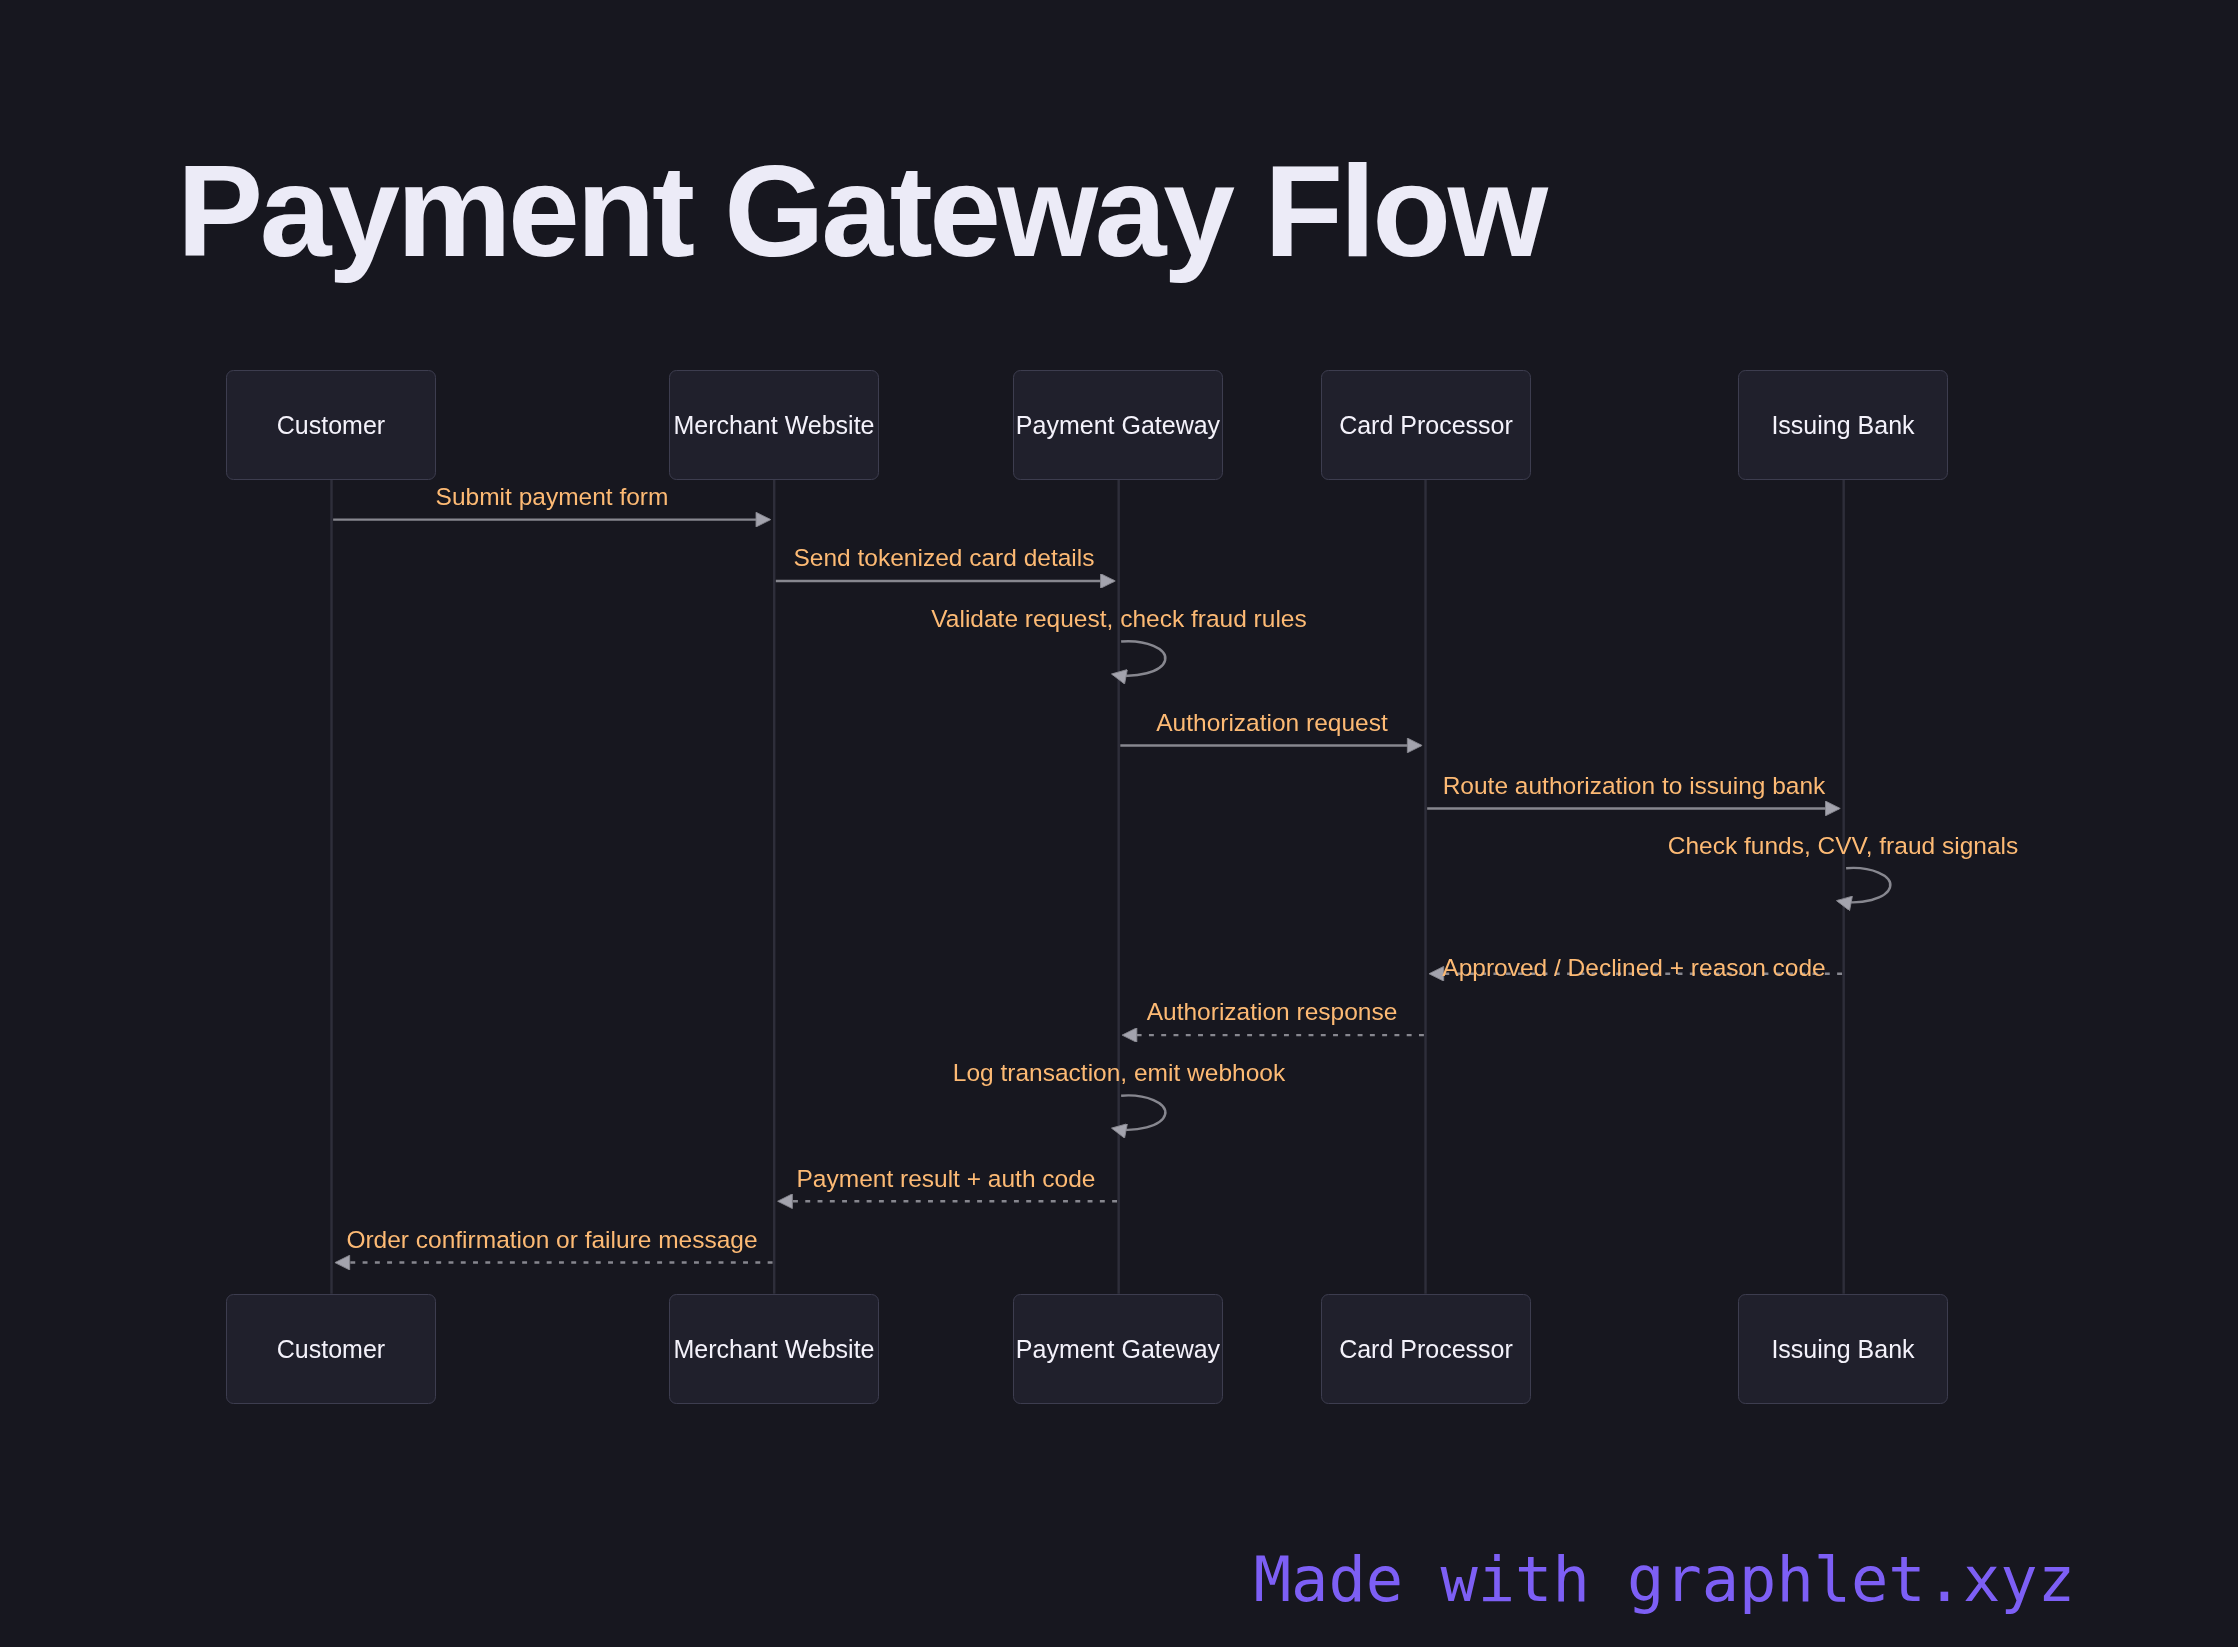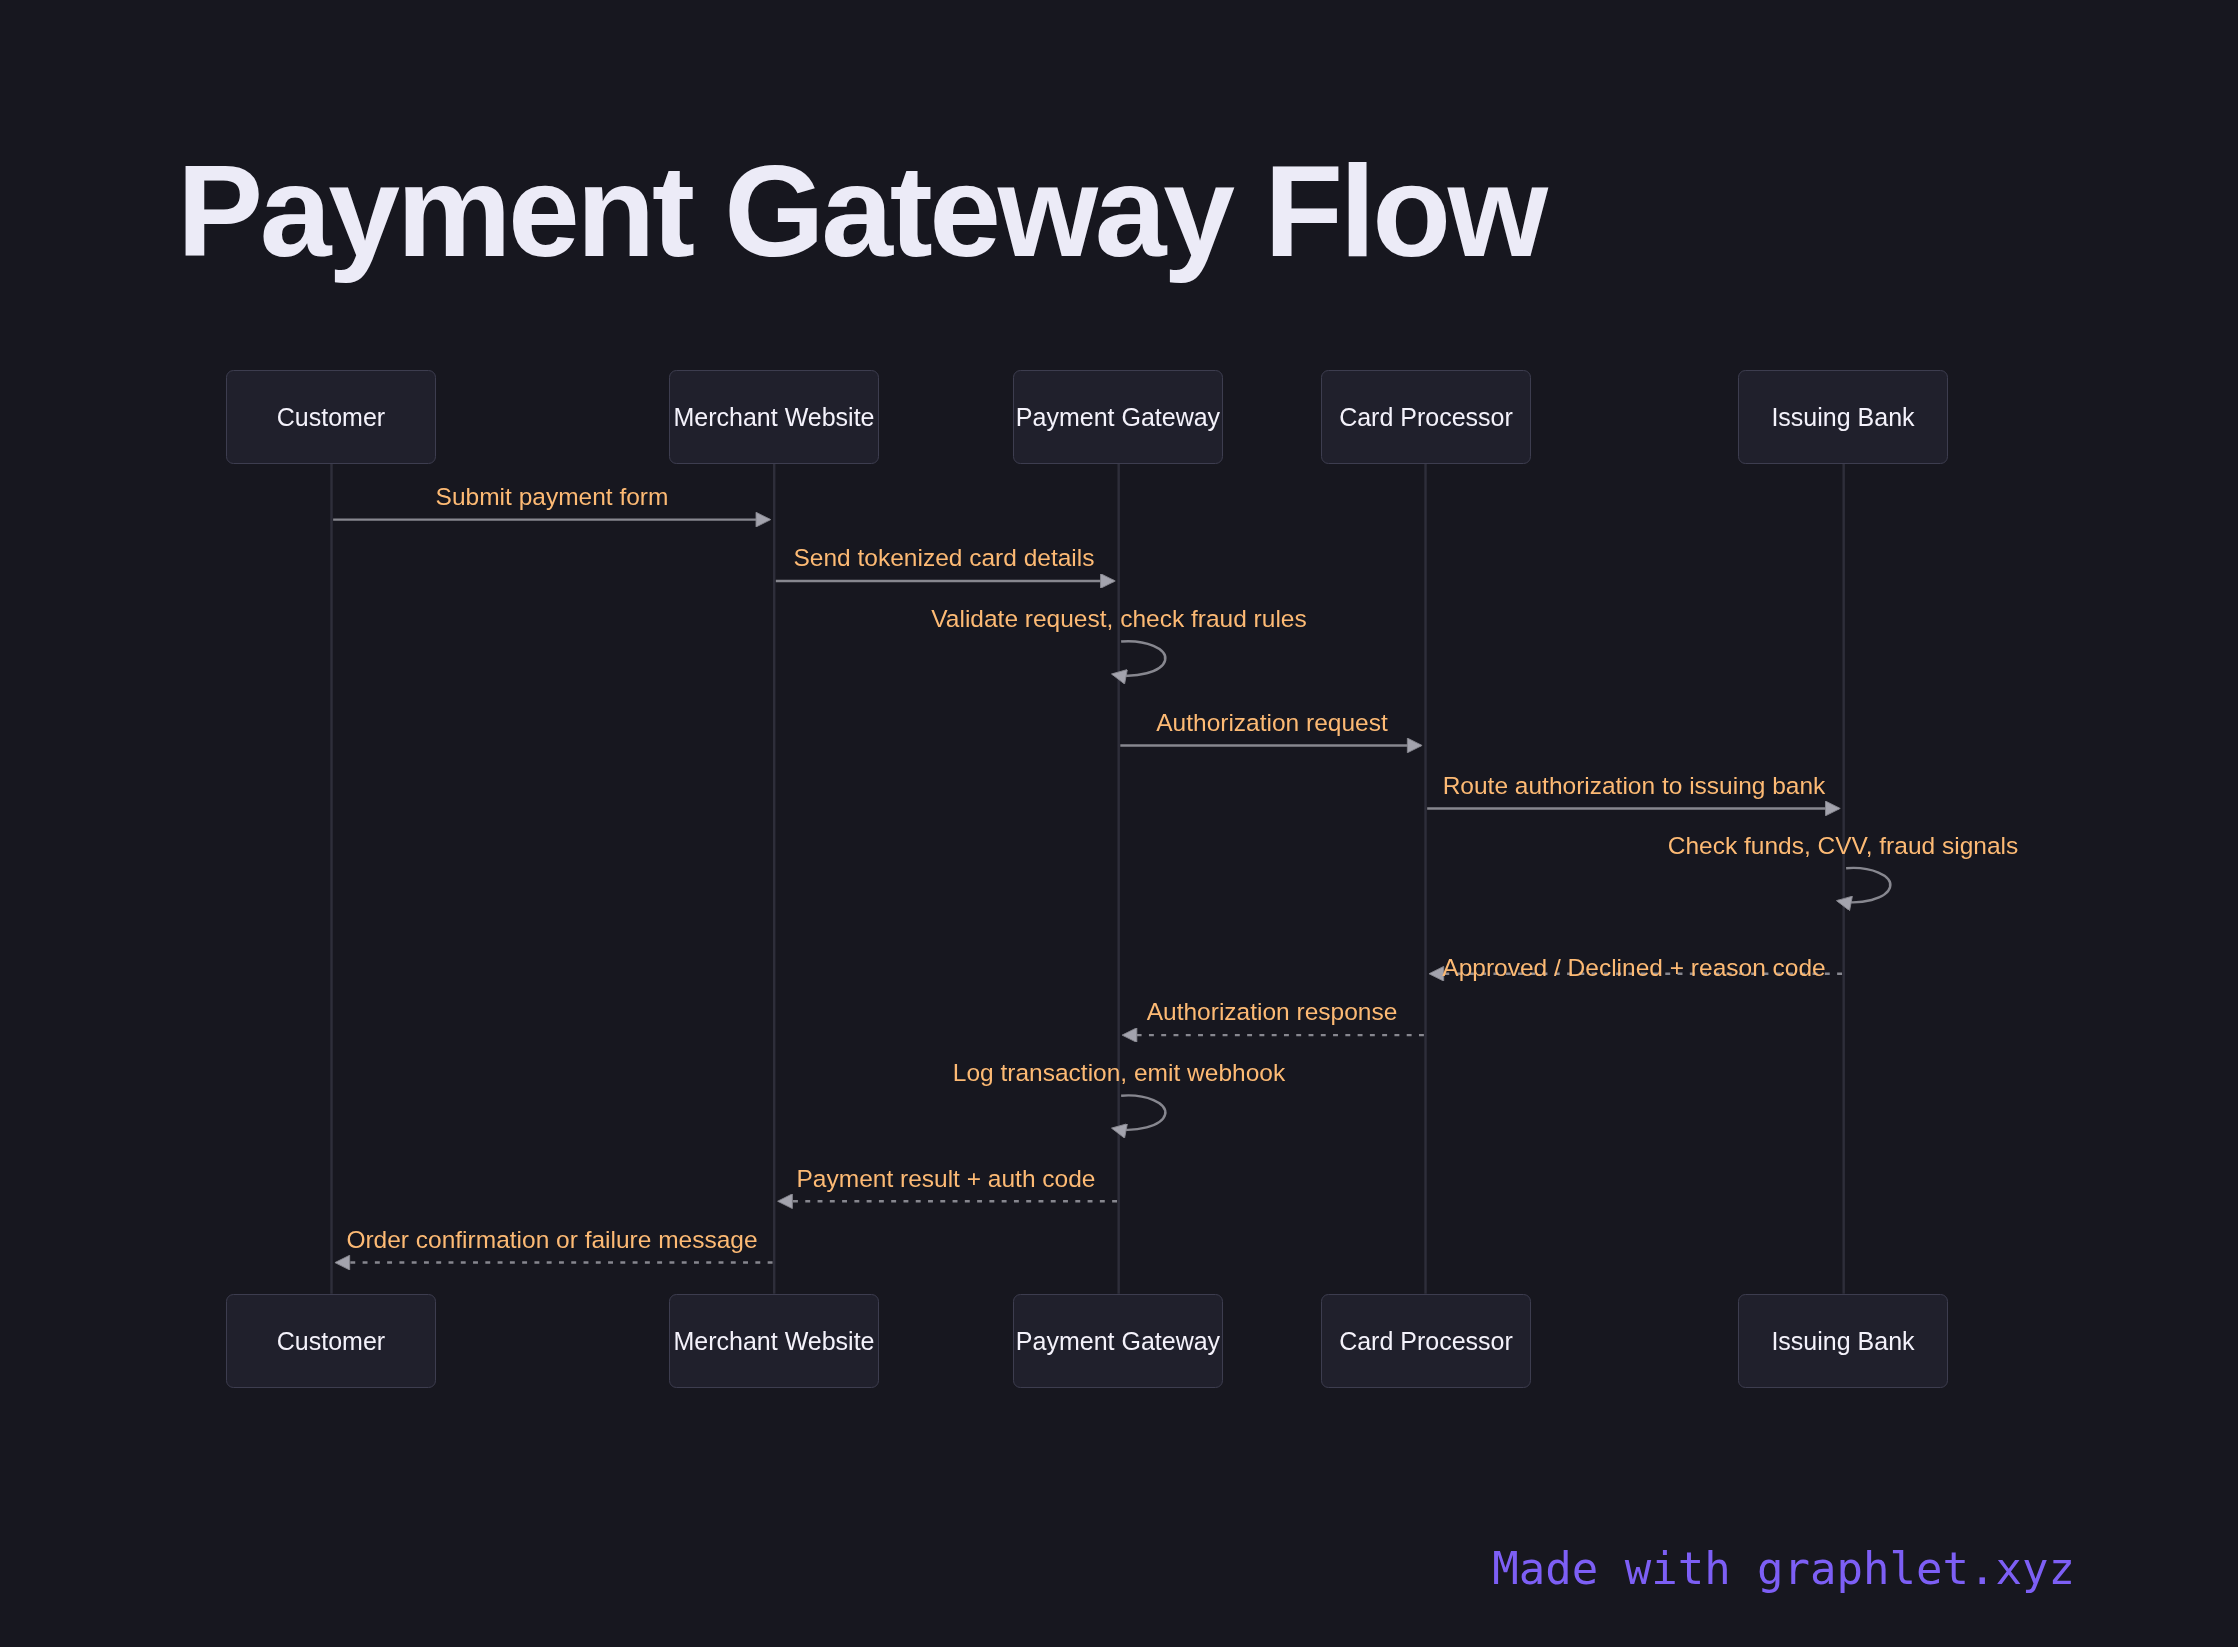--- a/index.html
+++ b/index.html
@@ -22,21 +22,21 @@
     margin: 16px;
     font-size: 129px;
     font-weight: 700;
     letter-spacing: -3.3px;
     color: #ecebf7;
     white-space: nowrap;
   }
   .actor-box {
     position: absolute;
     width: 210px;
-    height: 94px;
+    height: 110px;
     background: #20202c;
     border: 1.6px solid #3d3d4f;
     border-radius: 7.4px;
     box-sizing: border-box;
     display: flex;
     align-items: center;
     justify-content: center;
     color: #f4f2fb;
     font-size: 25px;
     white-space: nowrap;
@@ -52,21 +52,21 @@
   svg.layer {
     position: absolute;
     left: 0;
     top: 0;
   }
   .footer {
     position: absolute;
     right: 164px;
     top: 1543px;
     font-family: "DejaVu Sans Mono", monospace;
-    font-size: 44px;
+    font-size: 62px;
     color: #7d5ff5;
     white-space: nowrap;
     text-decoration: none;
   }
 </style>
 </head>
 <body>
 
 <div id="canvas">
 

